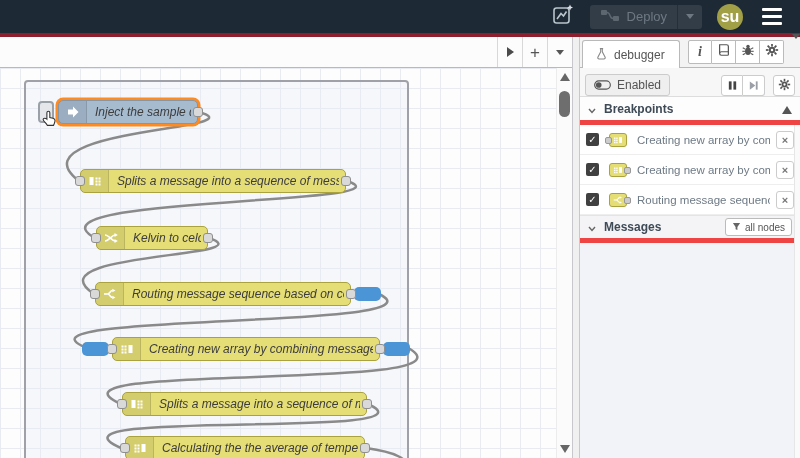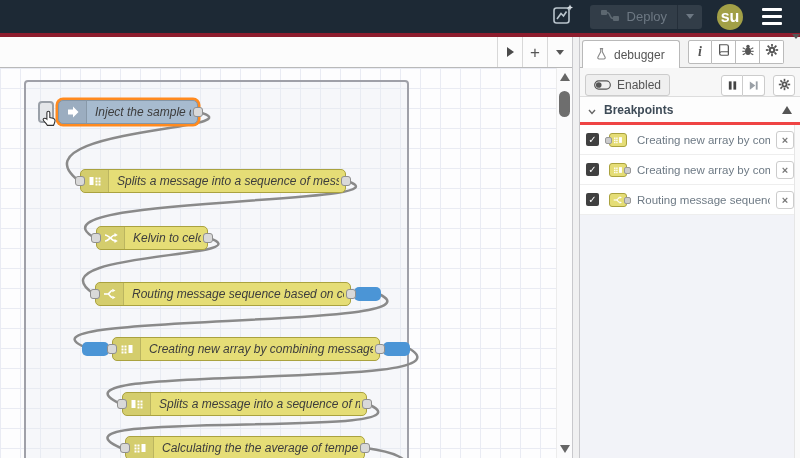--- a/index.html
+++ b/index.html
@@ -73,21 +73,21 @@
   .enabled-btn span { font-size:12px; color:#555; }
   .tb-right { margin-left:auto; display:flex; align-items:center; gap:8px; }
   .grp { display:flex; }
   .sq-btn { width:22px; height:21px; background:#fff; border:1px solid #ccc; display:flex; align-items:center; justify-content:center; cursor:pointer; }
   .grp .sq-btn + .sq-btn { border-left:none; }
   .sq-btn.rounded { border-radius:3px; }
   .grp .sq-btn:first-child { border-radius:3px 0 0 3px; }
   .grp .sq-btn:last-child { border-radius:0 3px 3px 0; }
 
   .panel-body { flex:1; position:relative; display:flex; flex-direction:column; overflow:hidden; }
-  .sect-head { height:28px; display:flex; align-items:center; gap:8px; padding:0 8px; background:#fdfdfd; border-bottom:3px solid #ef4444; position:relative; }
+  .sect-head { height:28px; display:flex; align-items:center; gap:8px; padding:0 8px; background:#fdfdfd; border-bottom:5px solid #ef4444; position:relative; }
   .sect-head.msg { background:#f4f4f6; border-top:1px solid #e4e4e4; }
   .sect-title { font-size:12px; font-weight:bold; color:#3e4b57; }
   .scroll-up-ind { position:absolute; right:8px; top:9px; width:0; height:0; border-left:5px solid transparent; border-right:5px solid transparent; border-bottom:8px solid #555; }
   .bp-row { height:30px; display:flex; align-items:center; gap:6px; padding:0 6px; border-bottom:1px solid #eee; background:#fff; }
   .chk { width:13px; height:13px; background:#404040; border-radius:2px; color:#fff; font-size:10px; line-height:13px; text-align:center; flex:none; cursor:pointer; }
   .mini-wrap { position:relative; width:26px; height:14px; flex:none; }
   .mini-node { position:absolute; left:4px; top:0; width:18px; height:14px; background:#e5dd76; border:1px solid #aaa23f; border-radius:3px; display:flex; align-items:center; justify-content:center; }
   .mini-node svg { width:10px; height:10px; }
   .mini-port { position:absolute; top:4px; width:7px; height:7px; background:#ccc; border:1px solid #999; border-radius:2px; }
   .mini-port.left { left:0; } .mini-port.right { right:0; }
@@ -457,18 +457,30 @@
                     <polygon points="9.3,1.8 12.5,3.5 9.3,5.2" fill="#fff"></polygon>
                     <polygon points="9.3,8.8 12.5,10.5 9.3,12.2" fill="#fff"></polygon>
                   </svg>
                 </span>
                 <span class="mini-port right"></span>
               </span>
               <span class="bp-label">Routing message sequence based on condition</span>
               <span class="bp-x">×</span>
             </div>
           </div>
+        <div class="sect-head msg">
+          <span><svg width="8" height="6" viewBox="0 0 8 6">
+                <path d="M1,1 L4,4.5 L7,1" stroke="#666" stroke-width="1.4" fill="none"></path>
+              </svg></span>
+          <span class="sect-title">Messages</span>
+          <div class="filter-btn">
+            <span><svg width="9" height="9" viewBox="0 0 10 10">
+                  <path d="M1,1 H9 L6,5.5 V9 L4,8 V5.5 Z" fill="#666"></path>
+                </svg></span>
+            <span>all nodes</span>
+          </div>
+        </div>
         <div class="messages-area"></div>
         <div class="panel-scroll-strip"></div>
       </div>
     </div>
   </div>
 </div>
 
 </body></html>

